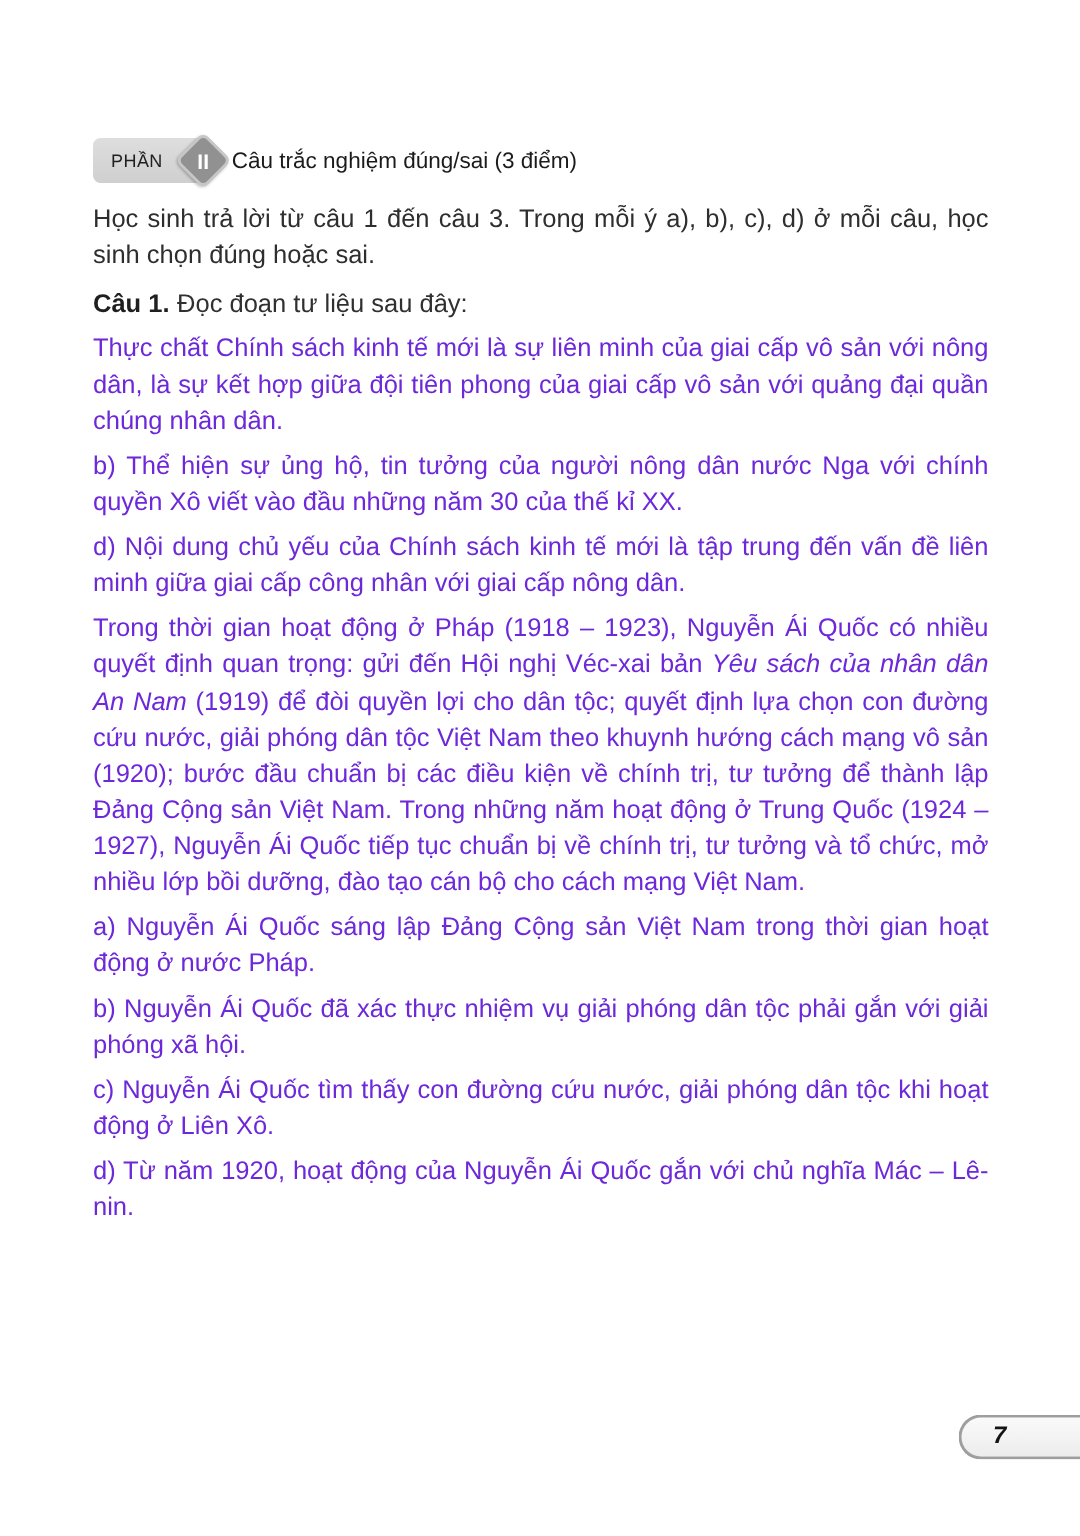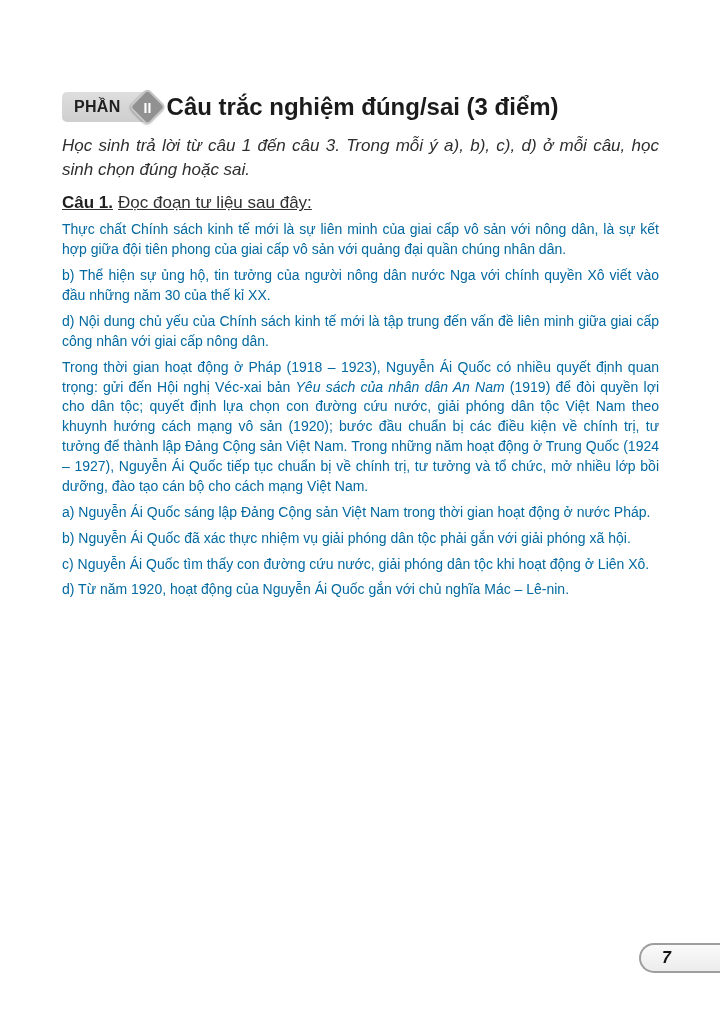--- a/index.html
+++ b/index.html
@@ -28,22 +28,22 @@
     position: relative;
     display: inline-flex;
     align-items: center;
     height: 30px;
     background: linear-gradient(#dedede, #cfcfcf);
     border-radius: 5px;
     padding: 0 28px 0 12px;
     flex: 0 0 auto;
   }
   .part-label {
-    font-weight: bold;
-    font-size: 16px;
+    font-weight: normal;
+    font-size: 12px;
     color: #1f1f1f;
     letter-spacing: 0.3px;
   }
   .part-diamond {
     position: absolute;
     right: -12px;
     top: 50%;
     width: 27px;
     height: 27px;
     background: #919191;
@@ -56,51 +56,49 @@
     box-sizing: border-box;
     box-shadow: 0 1px 2px rgba(0,0,0,0.25);
   }
   .part-num {
     transform: rotate(-45deg);
     color: #ffffff;
     font-weight: bold;
     font-size: 14px;
   }
   .section-title {
-    font-weight: bold;
-    font-size: 24px;
+    font-weight: normal;
+    font-size: 15px;
     color: #1b1b1b;
     margin-left: 18px;
   }
   .instruction {
-    font-style: italic;
     font-size: 17px;
     line-height: 1.42;
     margin: 0 0 9px 0;
     text-align: justify;
     color: #2e2e2e;
   }
   .q-line {
     font-size: 17px;
     line-height: 1.42;
     margin: 0 0 5px 0;
-    text-decoration: underline;
   }
   .q-label {
     font-weight: bold;
     color: #1f1f1f;
     margin-right: 5px;
   }
   .indent { margin-left: 30px; }
   .passage, .option {
-    font-size: 14px;
+    font-size: 17px;
     line-height: 1.42;
     text-align: justify;
     margin: 0 0 6px 0;
-    color: #0369a1;
+    color: #6d28d9;
   }
   .citation {
     text-align: right;
     font-size: 14.5px;
     line-height: 1.4;
     margin: 1px 0 8px 0;
     color: #2e2e2e;
   }
   
   .page-tab {

